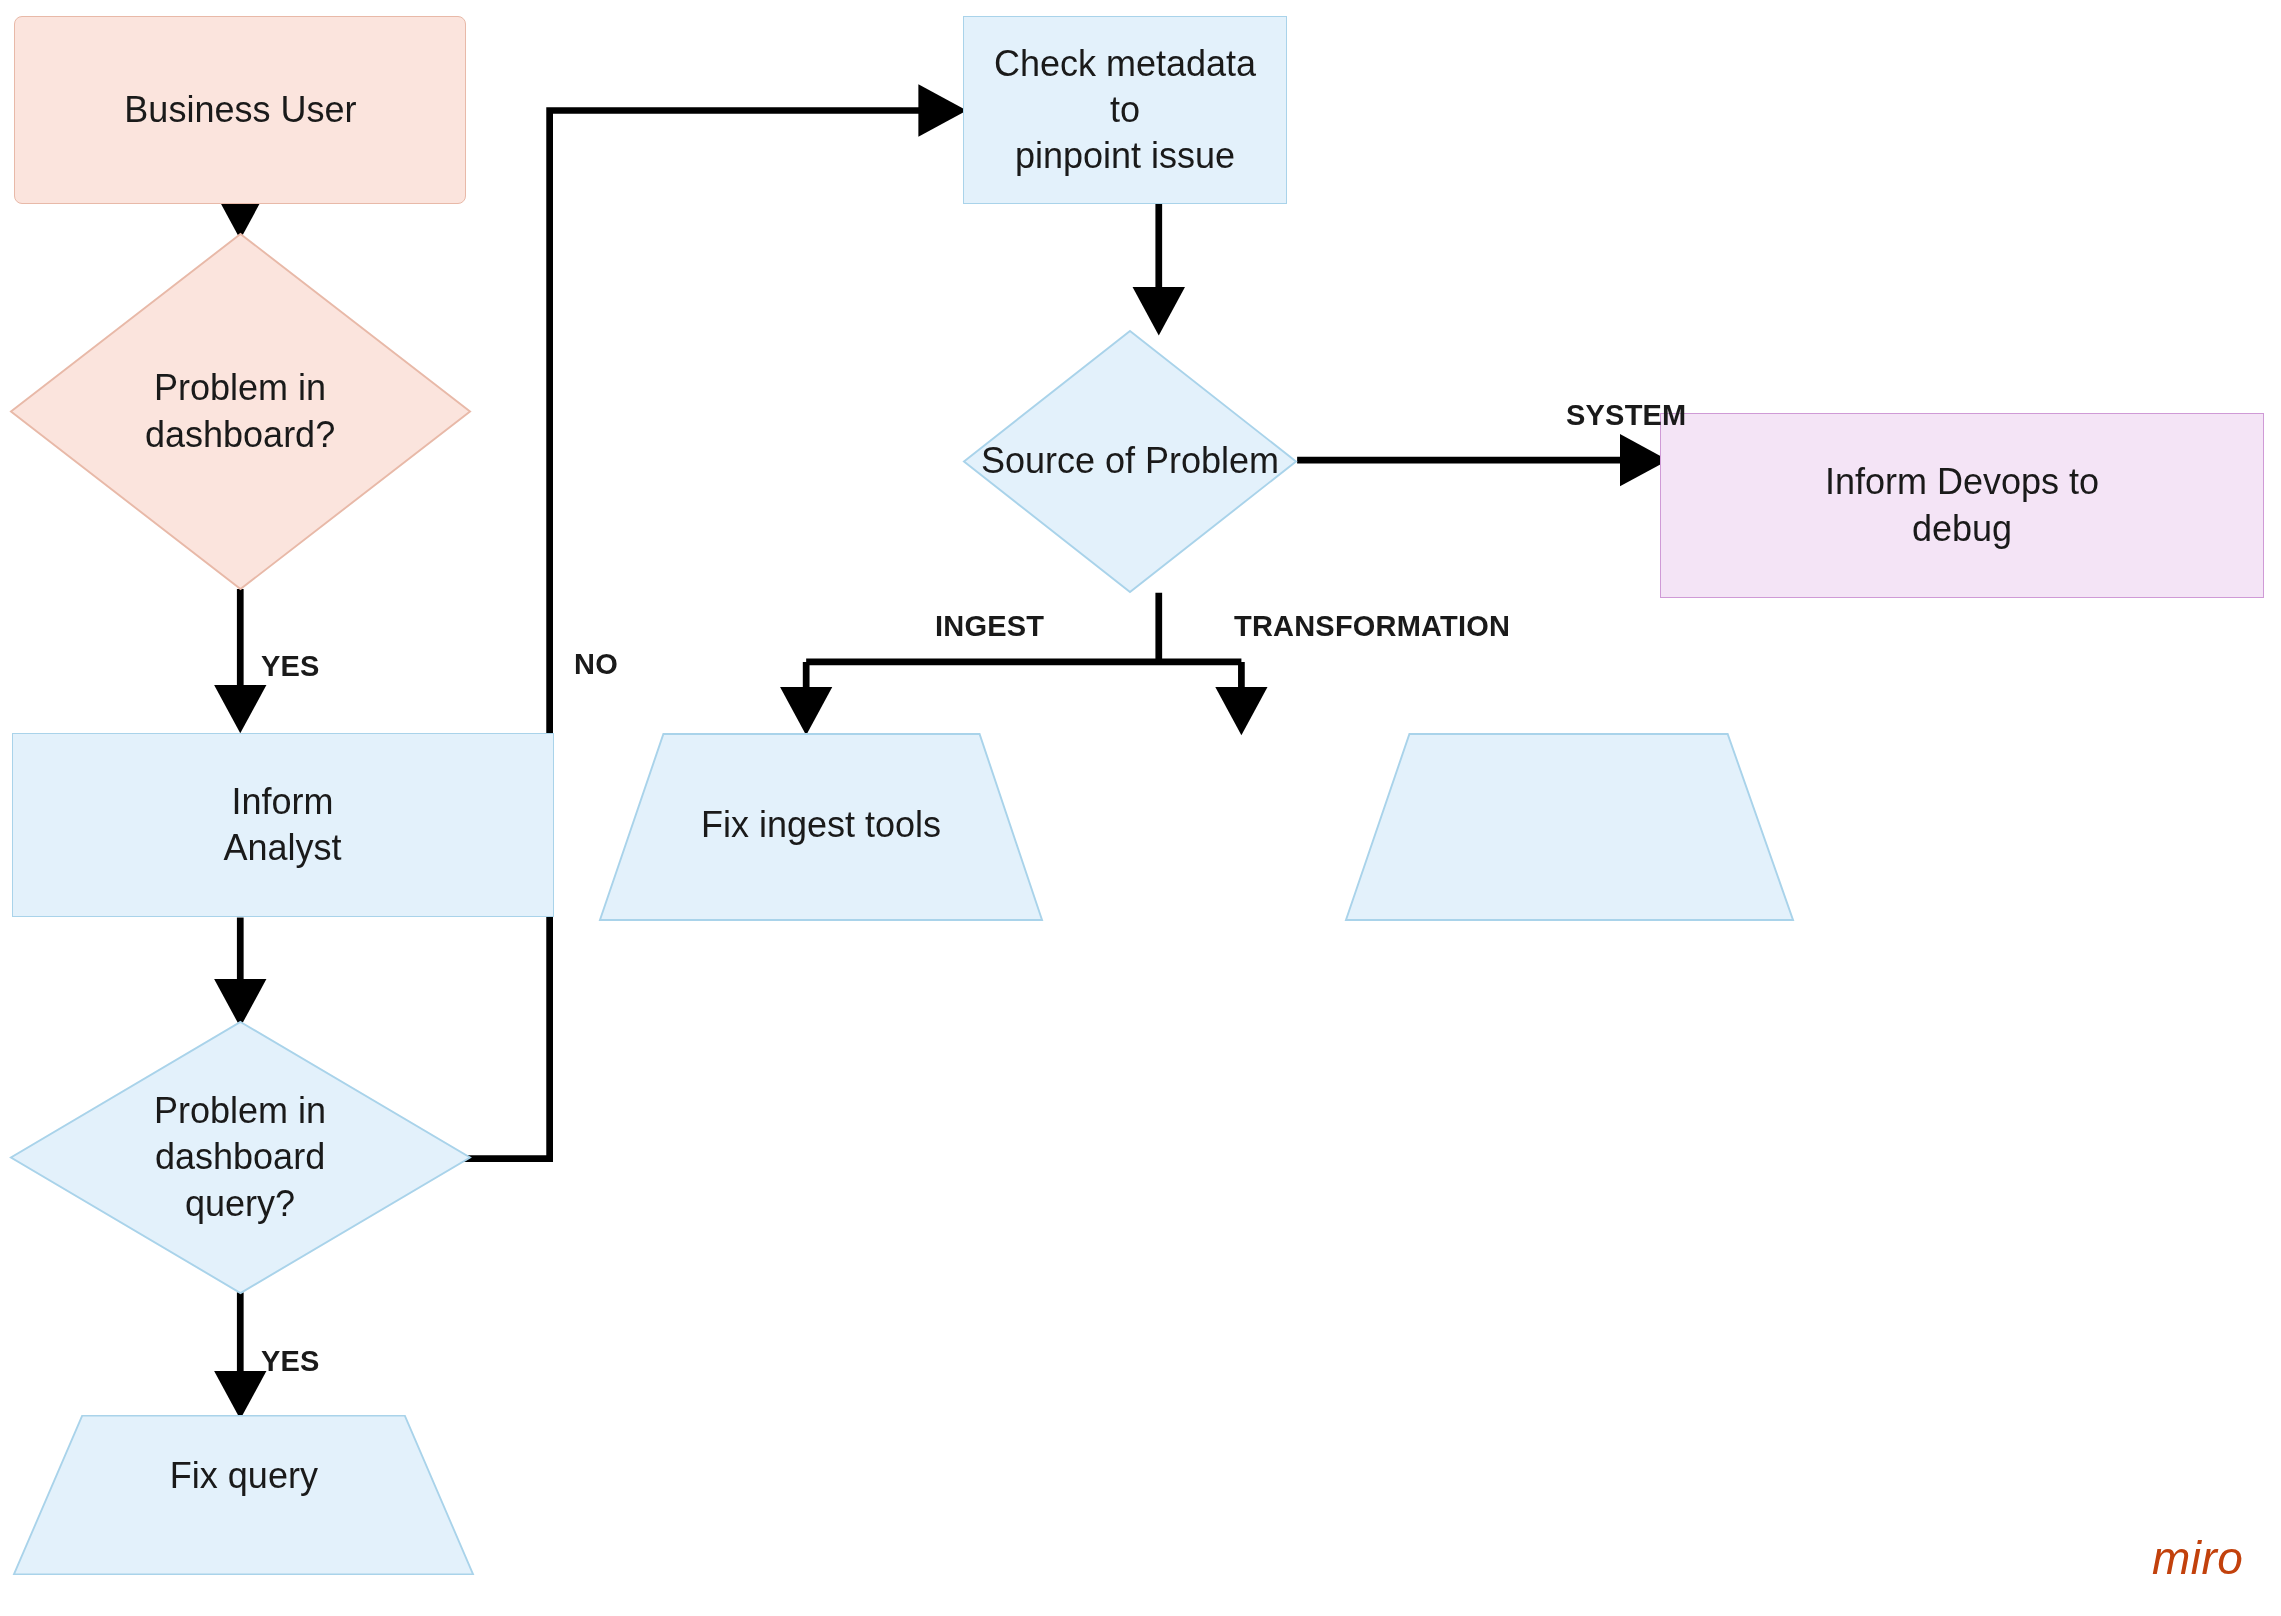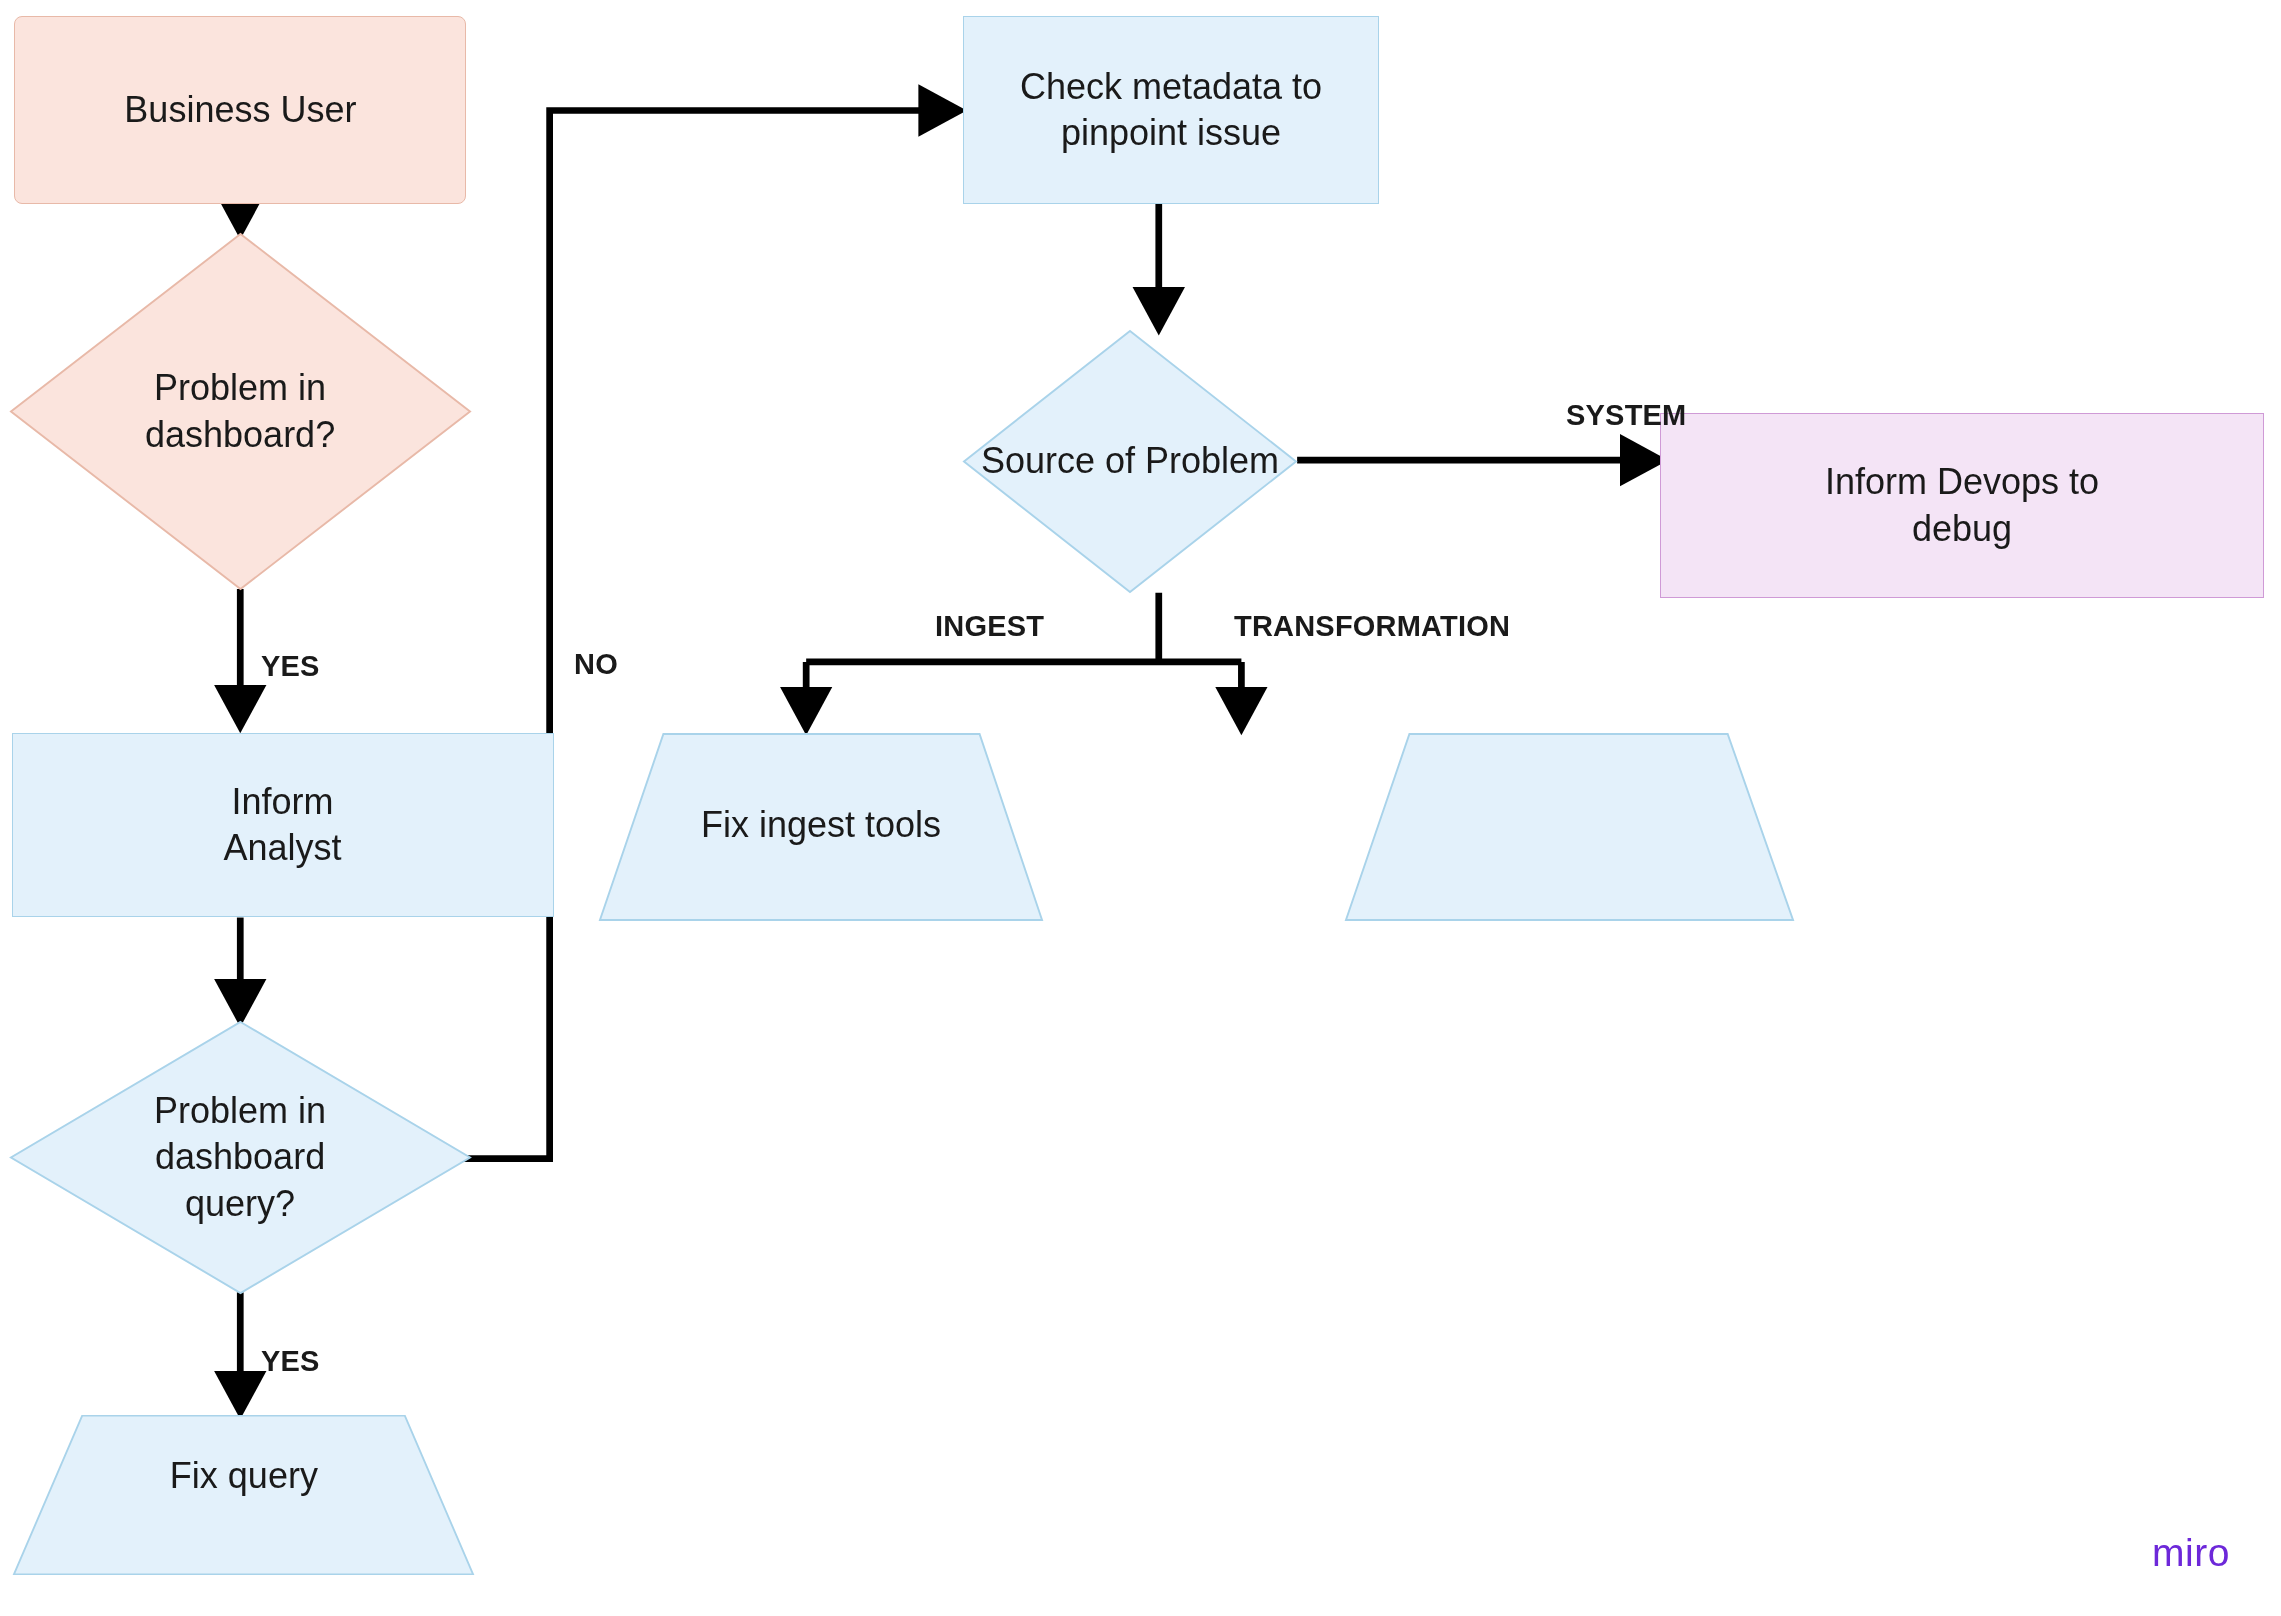--- a/index.html
+++ b/index.html
@@ -40,24 +40,25 @@
   .edge-label{
     position:absolute;
     color:#1a1a1a;
     font-size:29px;
     font-weight:bold;
     letter-spacing:0.2px;
     white-space:nowrap;
   }
   .watermark{
     position:absolute;
-    color:#6d28d9;
-    font-size:39px;
+    color:#c2410c;
+    font-size:46px;
     letter-spacing:0.5px;
     font-weight:400;
+    font-style:italic;
   }
 </style>
 </head>
 <body>
 
 <div id="canvas">
 
   <svg id="edges" viewBox="0 0 2375 1683">
     <defs>
       <marker id="arrow" markerWidth="9" markerHeight="9" refX="5.6" refY="4.5" orient="auto" markerUnits="strokeWidth">
@@ -114,21 +115,21 @@
 query?</span>
   </div>
 
   <div class="node" style="left:13.4px;top:1415px;width:461px;height:160px;">
     <svg class="shape-svg" viewBox="0 0 480 210" preserveAspectRatio="none">
       <polygon points="72,1 408,1 479,209 1,209" fill="#e3f1fb" stroke="#a9d3ea" stroke-width="2"></polygon>
     </svg>
     <span class="lbl" style="margin-top:-37px;">Fix query</span>
   </div>
 
-  <div class="node rect-blue" style="left:963px;top:16.3px;width:416px;height:188px;">
+  <div class="node rect-blue" style="left:963px;top:16.3px;width:324px;height:188px;">
     <span class="lbl">Check metadata to
 pinpoint issue</span>
   </div>
 
   <div class="node" style="left:963px;top:330px;width:334px;height:263px;">
     <svg class="shape-svg" viewBox="0 0 348 274" preserveAspectRatio="none">
       <polygon points="174,1 347,137 174,273 1,137" fill="#e3f1fb" stroke="#a9d3ea" stroke-width="2"></polygon>
     </svg>
     <span class="lbl" style="padding:0;white-space:nowrap;">Source of Problem</span>
   </div>

